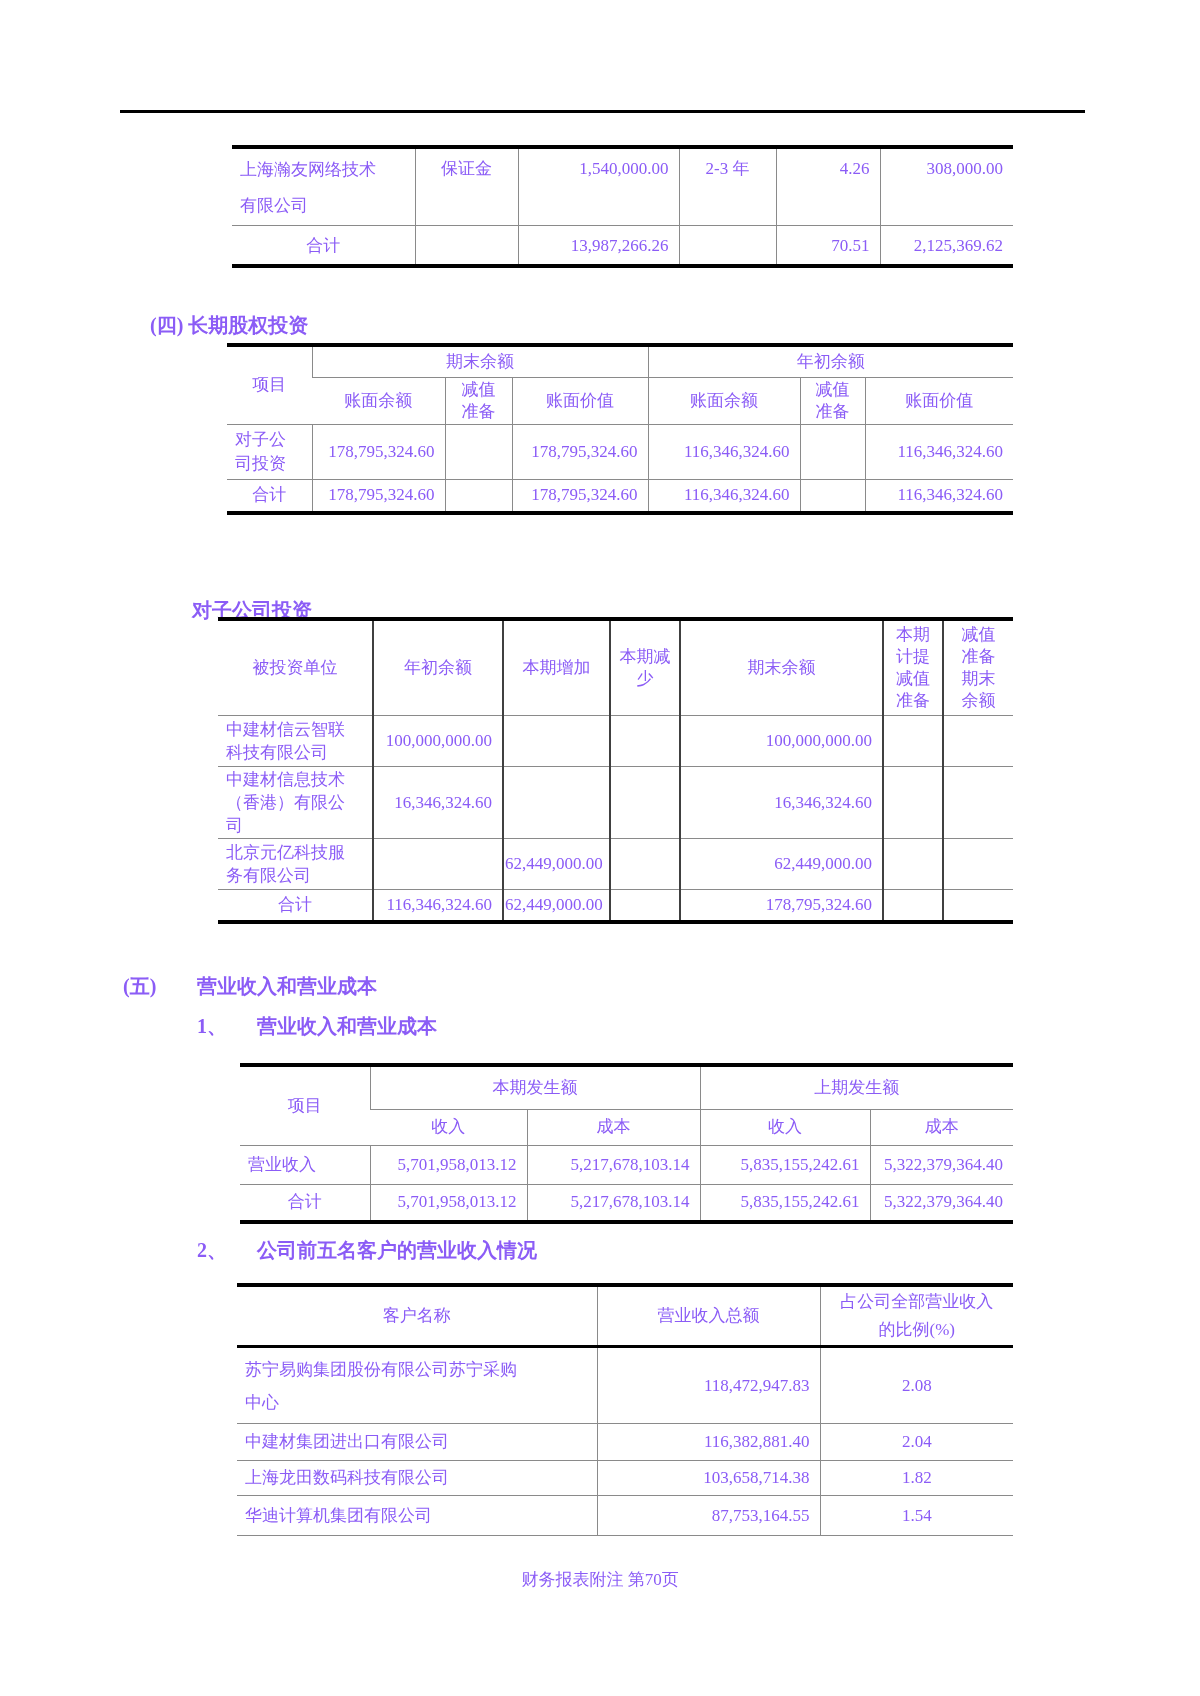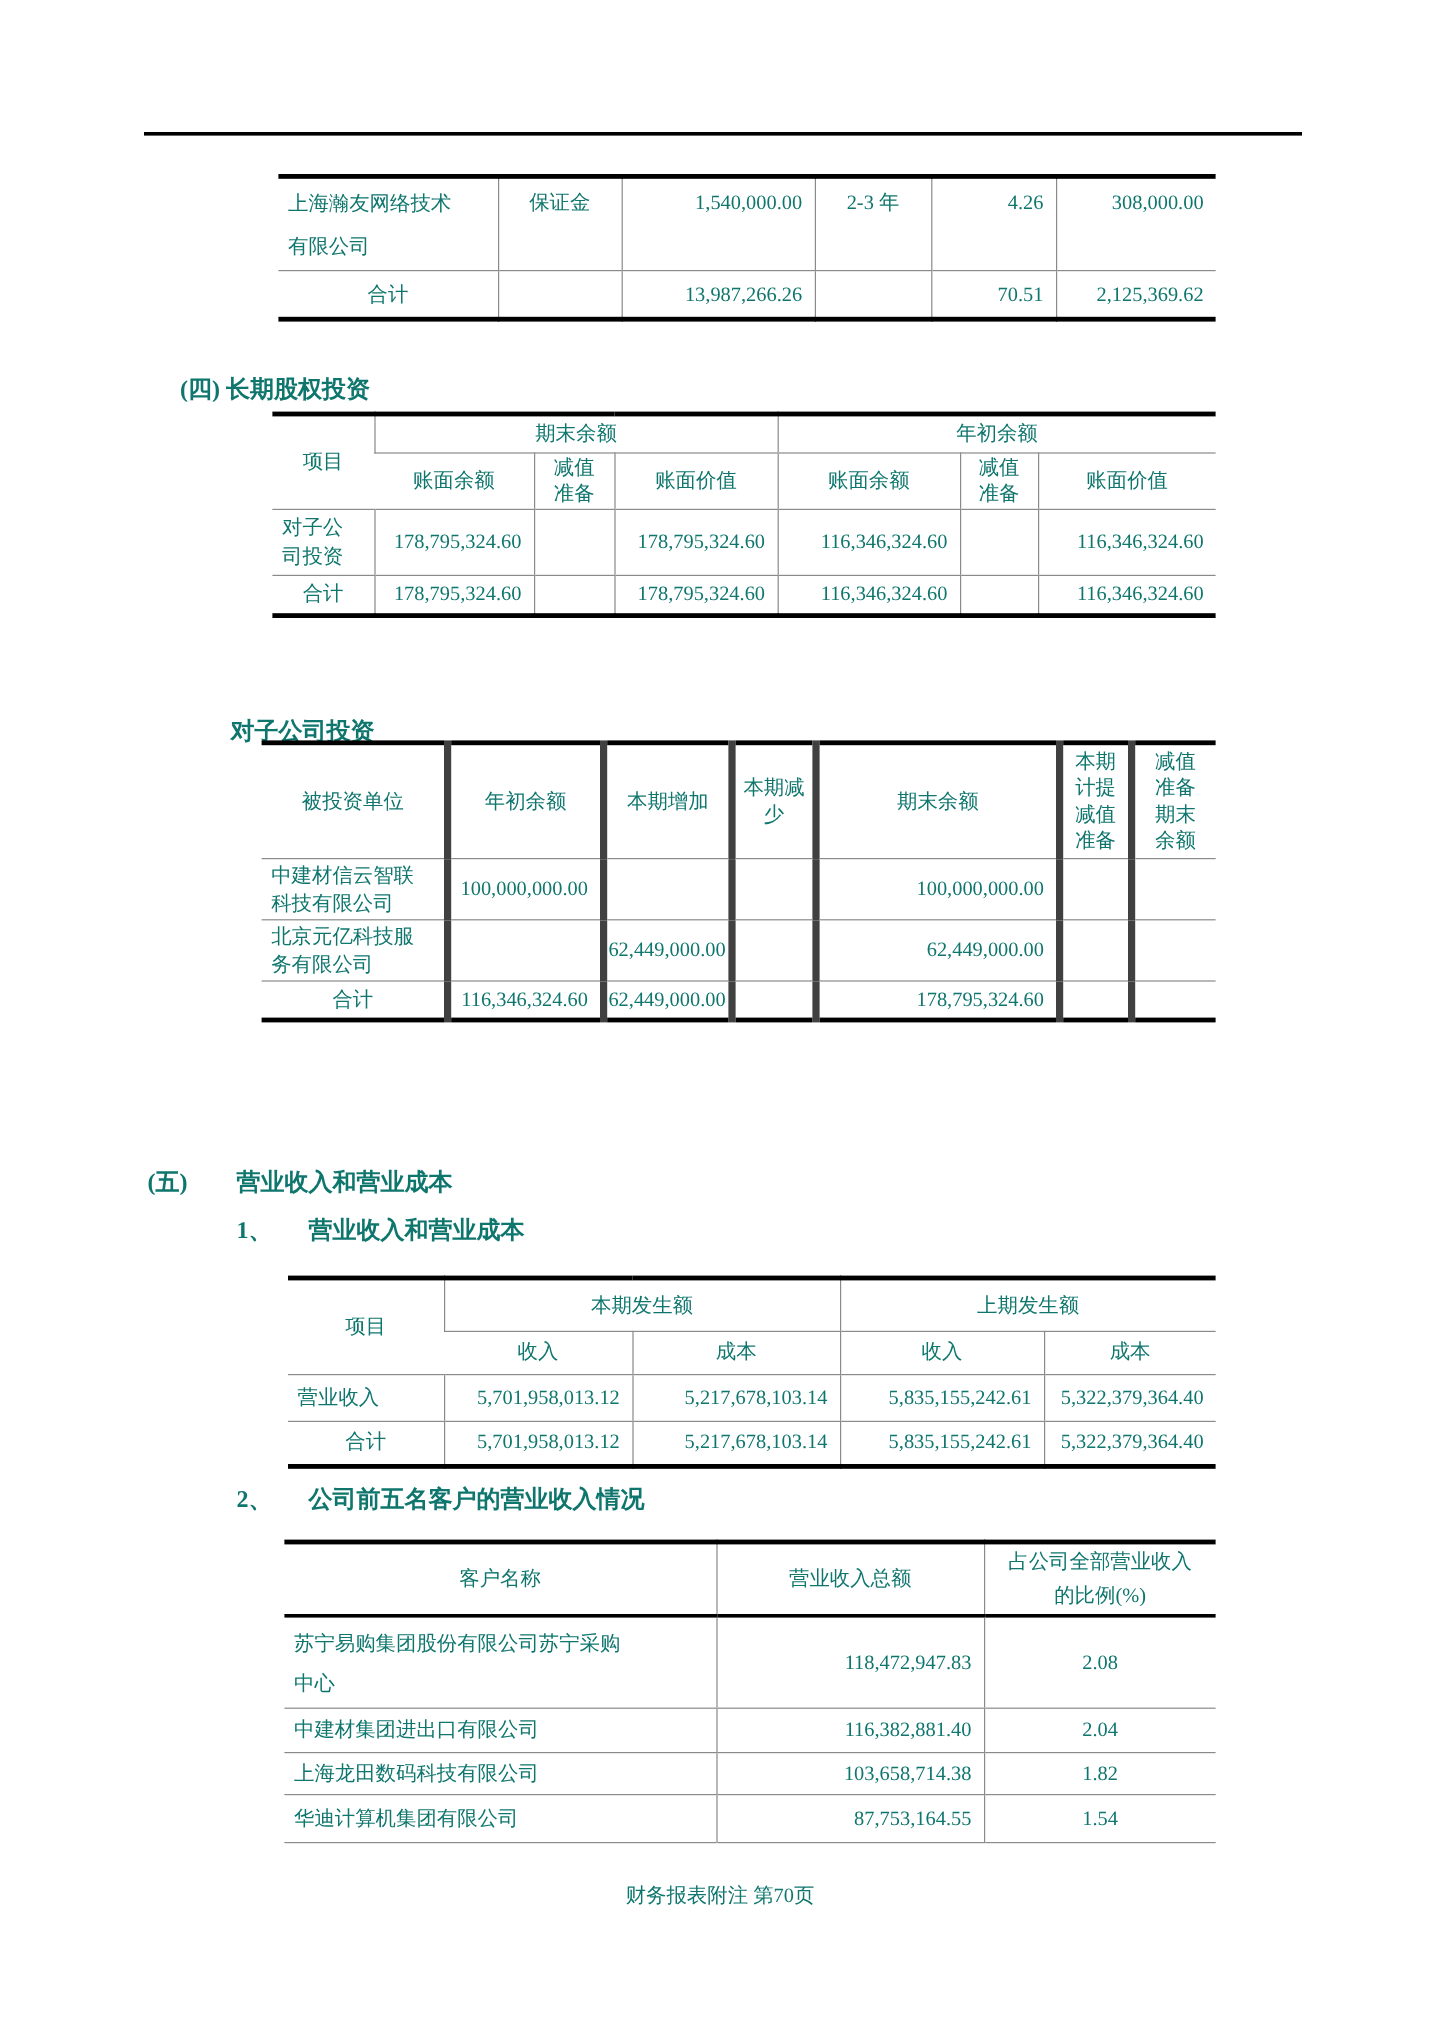--- a/index.html
+++ b/index.html
@@ -2,21 +2,21 @@
 <html><head>
 <meta charset="utf-8">
 <style>
   html,body{margin:0;padding:0;background:#e8e8e8;}
   .page{
     position:relative;
     width:1200px;height:1696px;
     margin:0 auto;
     background:#ffffff;
     font-family:"Liberation Serif","DejaVu Serif",serif;
-    color:#0f766e;
+    color:#8b5cf6;
     overflow:hidden;
   }
   .rule{position:absolute;left:120px;top:110px;width:965px;height:3px;background:#000;}
   .hd{position:absolute;font-weight:bold;font-size:20px;line-height:24px;white-space:nowrap;}
   table{border-collapse:collapse;table-layout:fixed;}
   td{overflow:hidden;font-size:17px;}
   .pre{white-space:pre-line;}
   .ctr{text-align:center;}
   .num{text-align:right;padding-right:10px;}
   .lft{text-align:left;padding-left:8px;}
@@ -31,21 +31,21 @@
 
   
   .t2{border-top:4px solid #000;border-bottom:4px solid #000;width:786px;}
   .t2 td{border-left:1px solid #8a8a8a;vertical-align:middle;line-height:22px;}
   .t2 td:first-child{border-left:none;}
   .t2 tr.g td,.t2 tr.s td,.t2 tr.d td{border-bottom:1px solid #8a8a8a;}
   .t2 td.wrapcell{line-height:24px;}
 
   
   .t3{border-top:4px solid #000;border-bottom:4px solid #000;width:795px;}
-  .t3 td{border-left:6px solid #404040;vertical-align:middle;line-height:23px;}
+  .t3 td{border-left:2px solid #404040;vertical-align:middle;line-height:23px;}
   .t3 td:first-child{border-left:none;}
   .t3 tr.h td{line-height:22px;border-bottom:1px solid #8a8a8a;}
   .t3 tr.r1 td,.t3 tr.r2 td,.t3 tr.r3 td{border-bottom:1px solid #8a8a8a;}
 
   
   .t4{border-top:4px solid #000;border-bottom:4px solid #000;width:773px;}
   .t4 td{border-left:1px solid #8a8a8a;vertical-align:middle;line-height:26px;}
   .t4 td:first-child{border-left:none;}
   .t4 tr.g td,.t4 tr.s td,.t4 tr.d td{border-bottom:1px solid #8a8a8a;}
 
@@ -183,20 +183,31 @@
       <tr class="r1" style="height:51px;">
         <td class="lft pre">中建材信云智联
 科技有限公司</td>
         <td class="num">100,000,000.00</td>
         <td></td>
         <td></td>
         <td class="num">100,000,000.00</td>
         <td></td>
         <td></td>
       </tr>
+      <tr class="r2" style="height:72px;">
+        <td class="lft pre">中建材信息技术
+（香港）有限公
+司</td>
+        <td class="num">16,346,324.60</td>
+        <td></td>
+        <td></td>
+        <td class="num">16,346,324.60</td>
+        <td></td>
+        <td></td>
+      </tr>
       <tr class="r3" style="height:51px;">
         <td class="lft pre">北京元亿科技服
 务有限公司</td>
         <td></td>
         <td class="num">62,449,000.00</td>
         <td></td>
         <td class="num">62,449,000.00</td>
         <td></td>
         <td></td>
       </tr>

